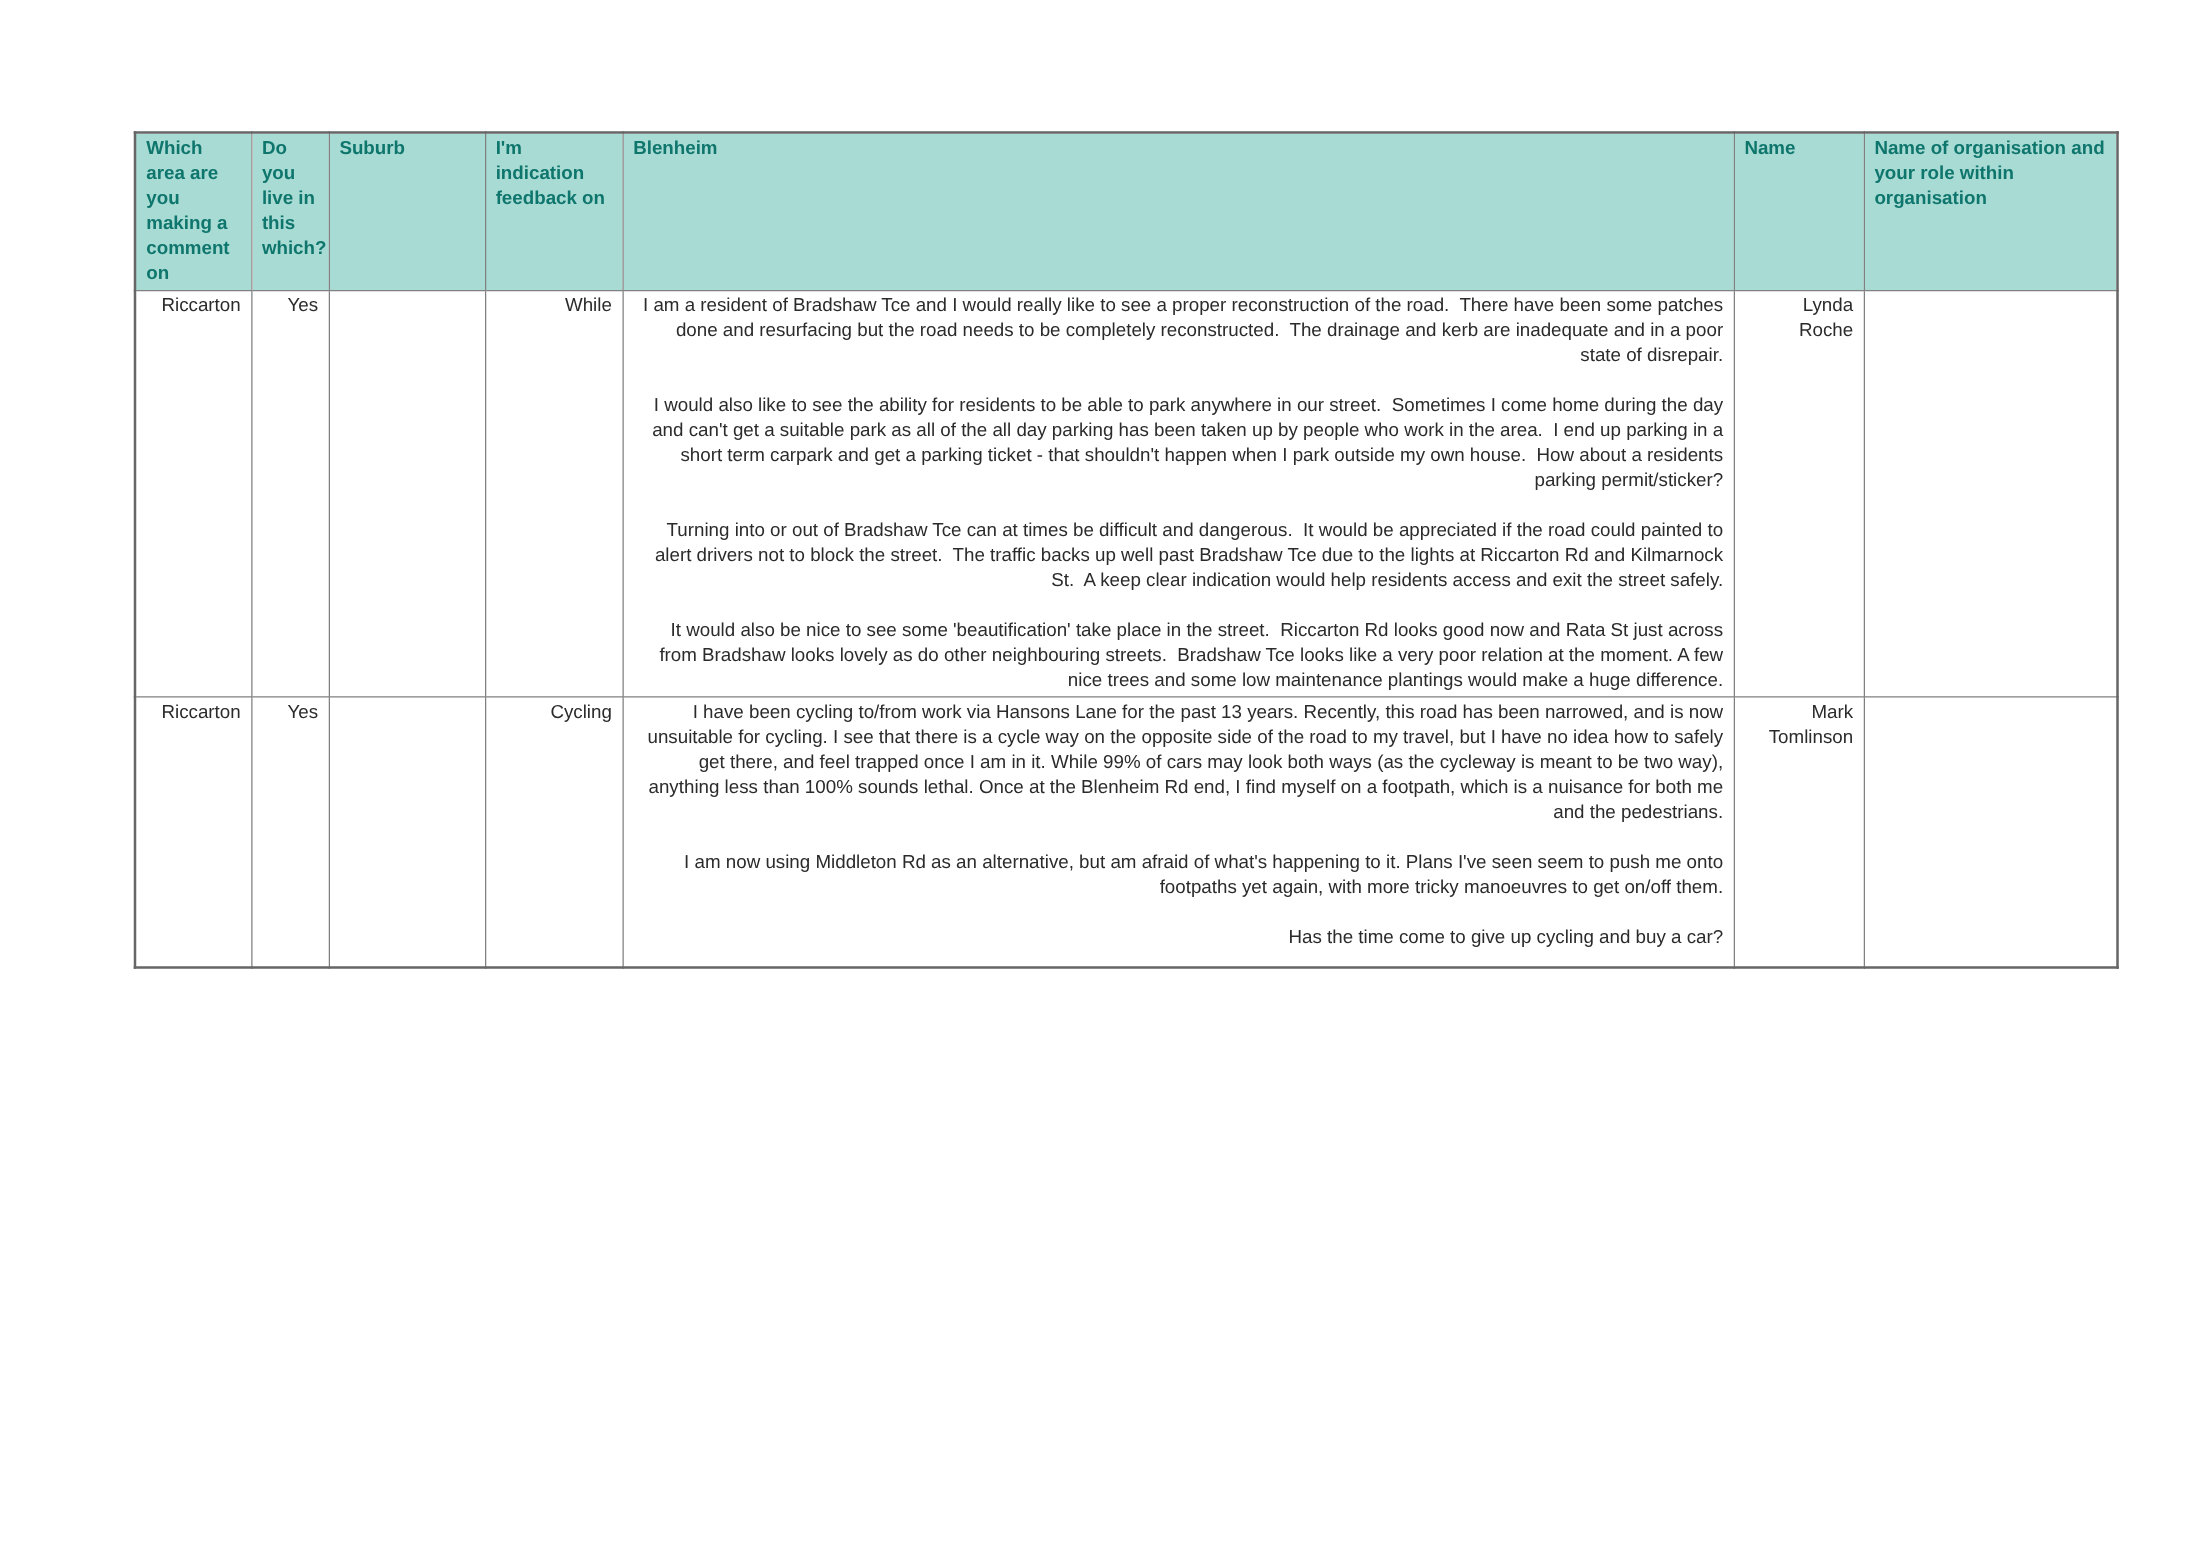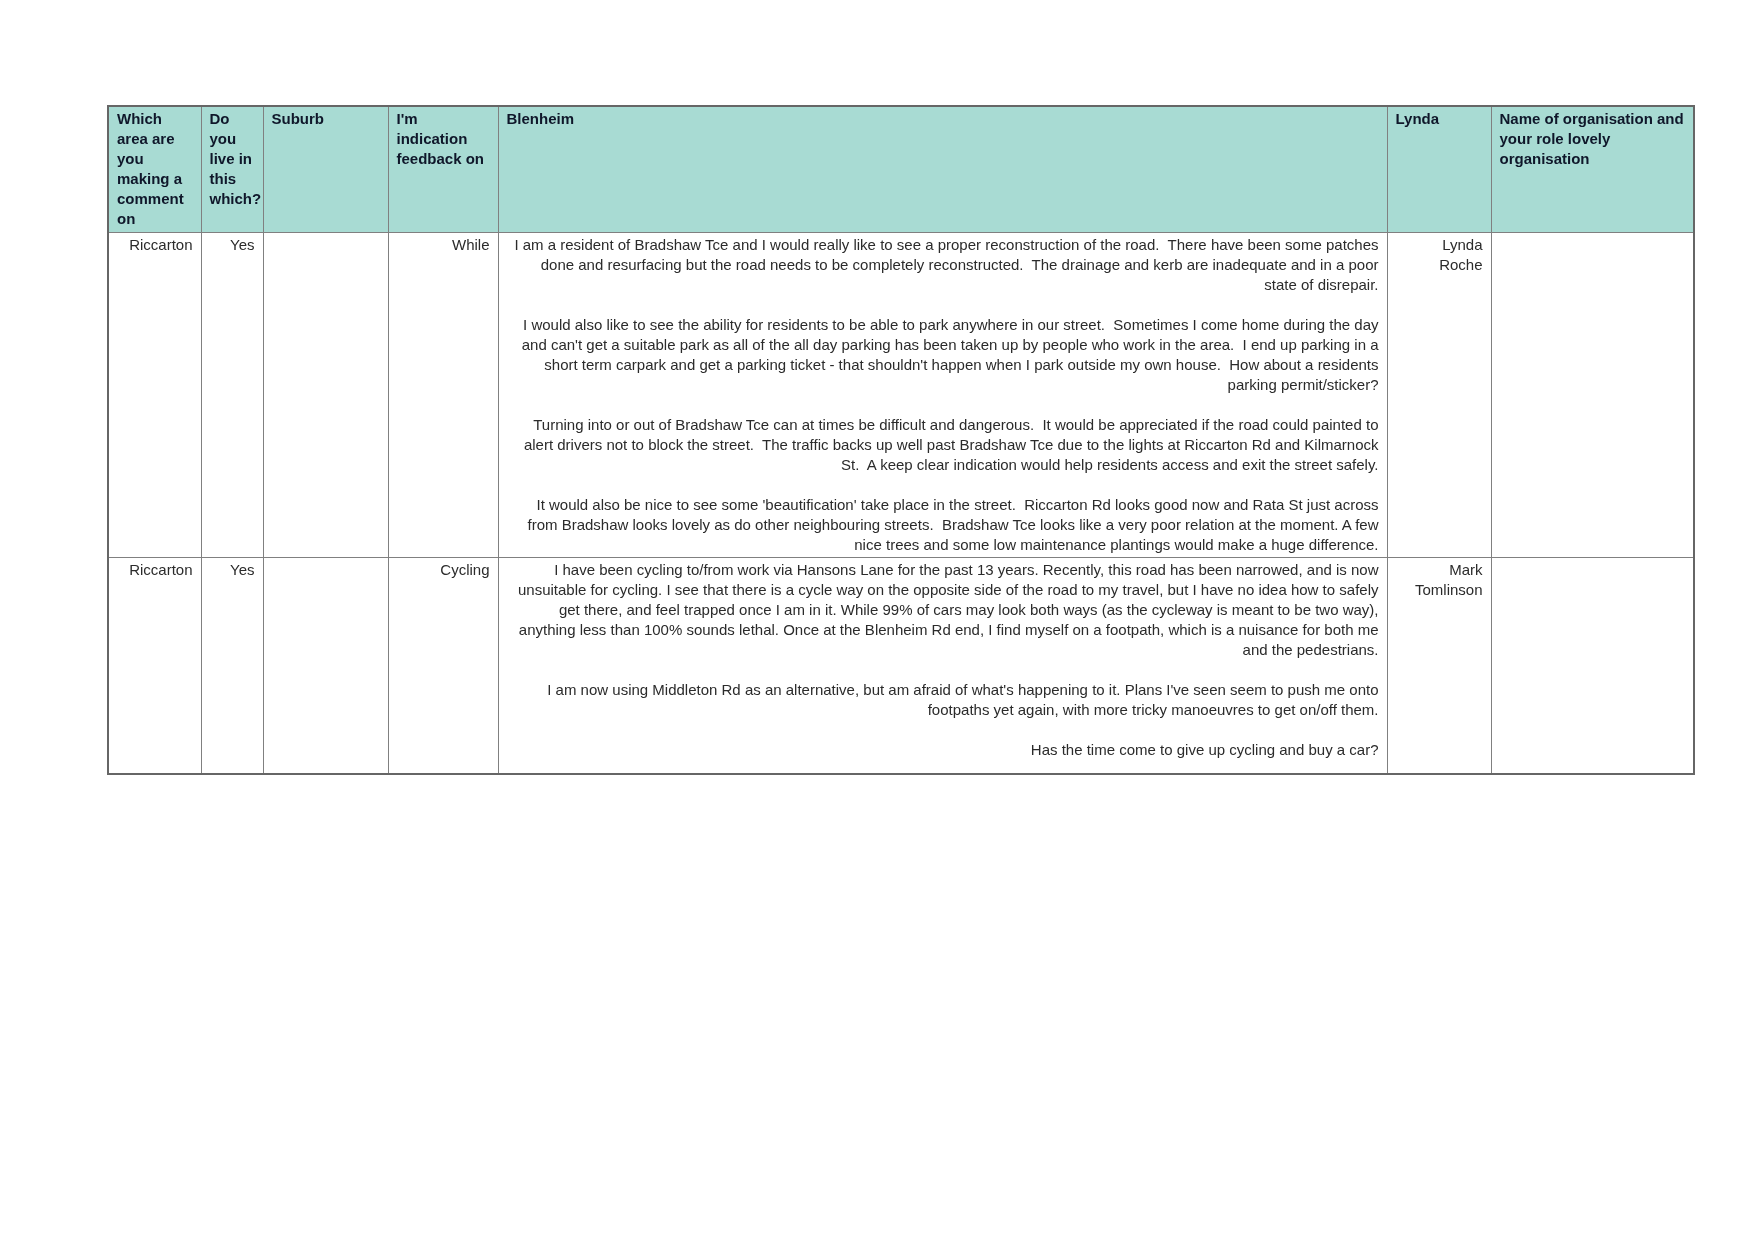--- a/index.html
+++ b/index.html
@@ -29,21 +29,21 @@
   table.feedback-table th,
   table.feedback-table td {
     border: 1px solid var(--inner-border, #808080);
     vertical-align: top;
     text-align: left;
     padding: 2px 8px 2px 8px;
     overflow: hidden;
   }
   table.feedback-table thead th {
     background: var(--header-bg, #a8dbd3);
-    color: #0f172a;
+    color: #0f766e;
     font-weight: bold;
     height: 121px;
   }
   tr.row-1 td { height: 318px; }
   tr.row-2 td { height: 211px; }
   .cell-text {
     white-space: pre-wrap;
     word-wrap: break-word;
     text-align: right;
   }
@@ -62,22 +62,22 @@
       <col style="width:104px">
       <col style="width:203px">
     </colgroup>
     <thead>
       <tr>
         <th>Which area are you making a comment on</th>
         <th>Do you live in this which?</th>
         <th>Suburb</th>
         <th>I'm indication feedback on</th>
         <th>Blenheim</th>
-        <th>Lynda</th>
-        <th>Name of organisation and your role lovely organisation</th>
+        <th>Name</th>
+        <th>Name of organisation and your role within organisation</th>
       </tr>
     </thead>
     <tbody>
       <tr class="row-1">
         <td>
           <div class="cell-text">Riccarton</div>
         </td>
         <td>
           <div class="cell-text">Yes</div>
         </td>

